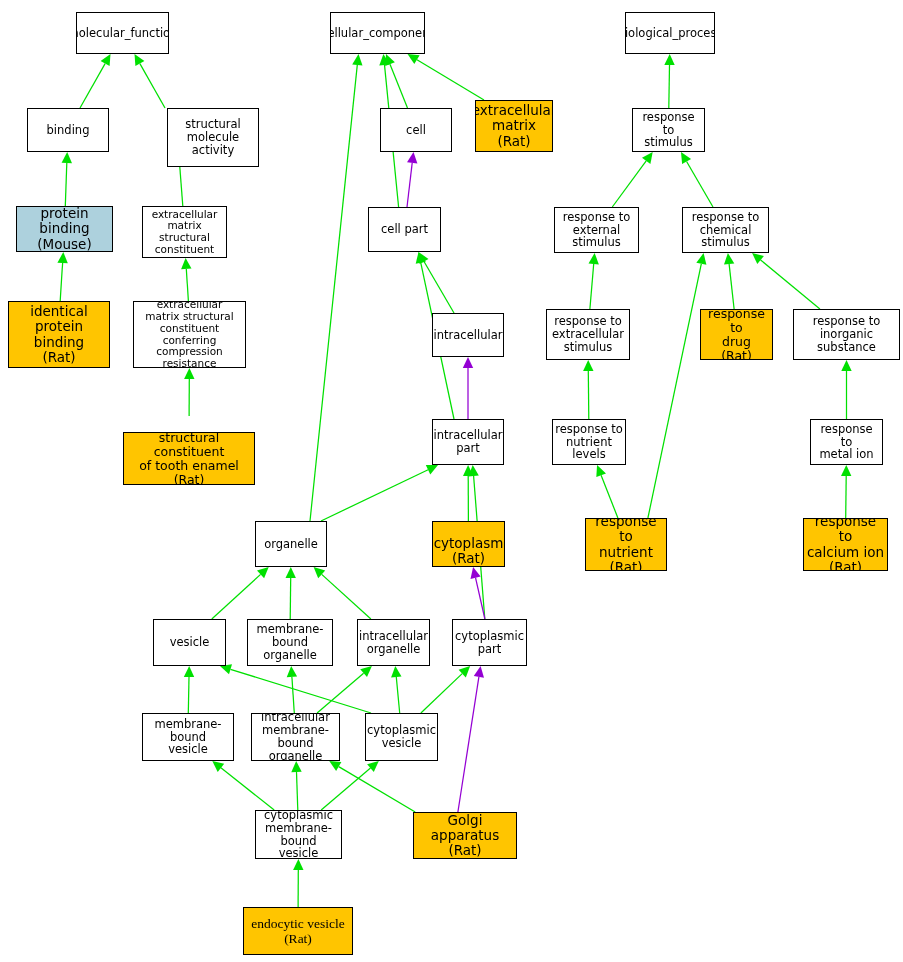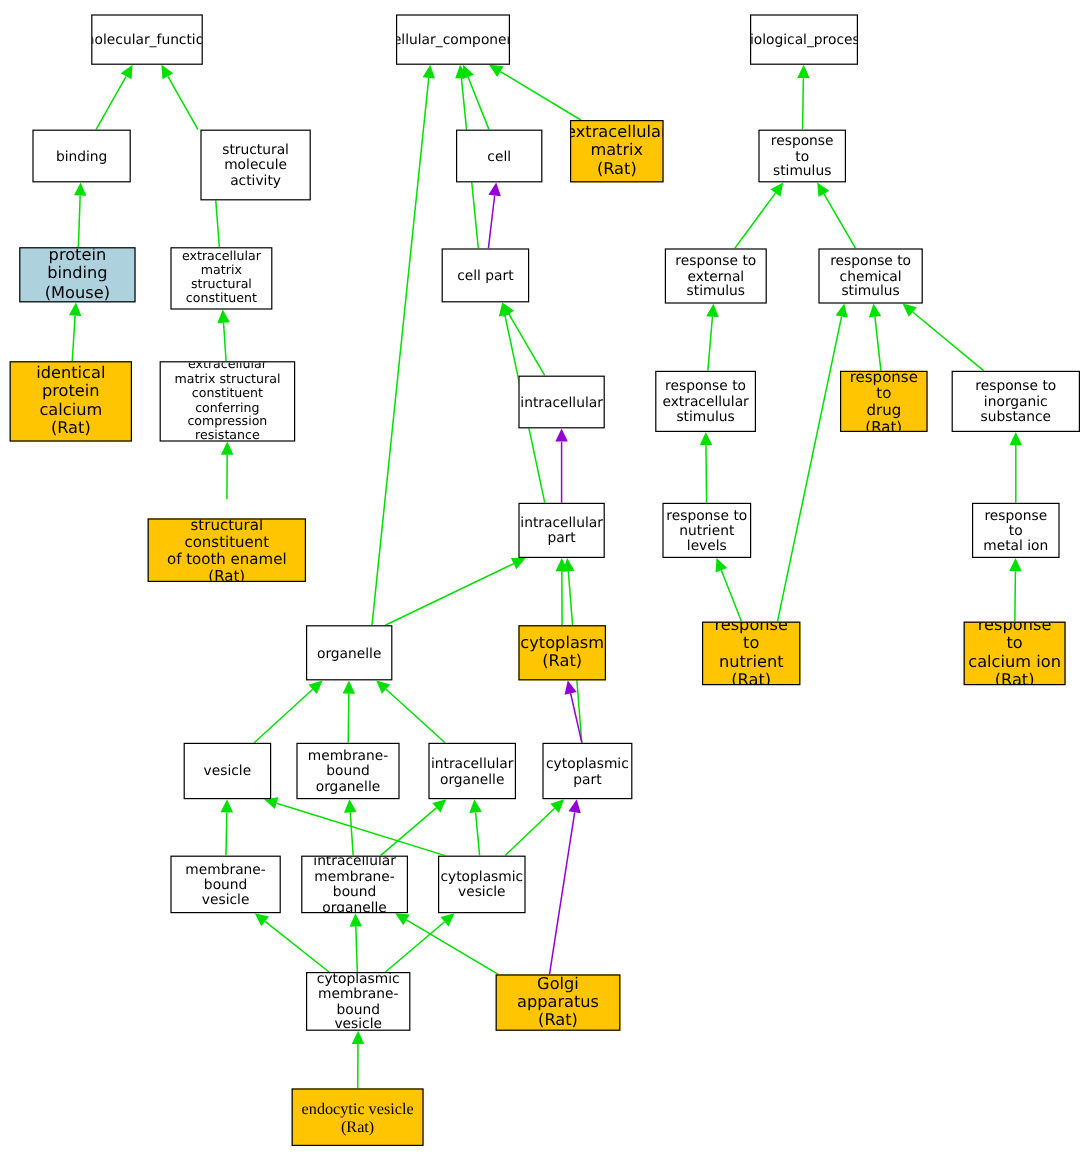--- a/index.html
+++ b/index.html
@@ -161,21 +161,21 @@
         <span>protein binding
 (Mouse)</span>
       </div>
       <div class="node fill-white s10" style="left: 142px; top: 206px; width: 85px; height: 52px;">
         <span>extracellular
 matrix structural
 constituent</span>
       </div>
       <div class="node fill-orange s13" style="left: 8px; top: 301px; width: 102px; height: 67px;">
         <span>identical protein
-calcium
+binding
 (Rat)</span>
       </div>
       <div class="node fill-white s10" style="left: 133px; top: 301px; width: 113px; height: 67px;">
         <span>extracellular
 matrix structural
 constituent
 conferring compression
 resistance</span>
       </div>
       <div class="node fill-orange s12" style="left: 123px; top: 416px; width: 132px; height: 53px; margin-top: 16px;">
@@ -200,21 +200,21 @@
       <div class="node fill-white s11" style="left: 432px; top: 313px; width: 72px; height: 44px;">
         <span>intracellular</span>
       </div>
       <div class="node fill-white s11" style="left: 432px; top: 419px; width: 72px; height: 46px;">
         <span>intracellular
 part</span>
       </div>
       <div class="node fill-white s11" style="left: 255px; top: 521px; width: 72px; height: 46px;">
         <span>organelle</span>
       </div>
-      <div class="node fill-orange s13" style="left: 432px; top: 521px; width: 73px; height: 46px;">
+      <div class="node fill-orange s13" style="left: 432px; top: 521px; width: 73px; height: 46px; align-items: flex-end;">
         <span>cytoplasm
 (Rat)</span>
       </div>
       <div class="node fill-white s11" style="left: 153px; top: 619px; width: 73px; height: 47px;">
         <span>vesicle</span>
       </div>
       <div class="node fill-white s11" style="left: 247px; top: 619px; width: 86px; height: 47px;">
         <span>membrane-bound
 organelle</span>
       </div>

